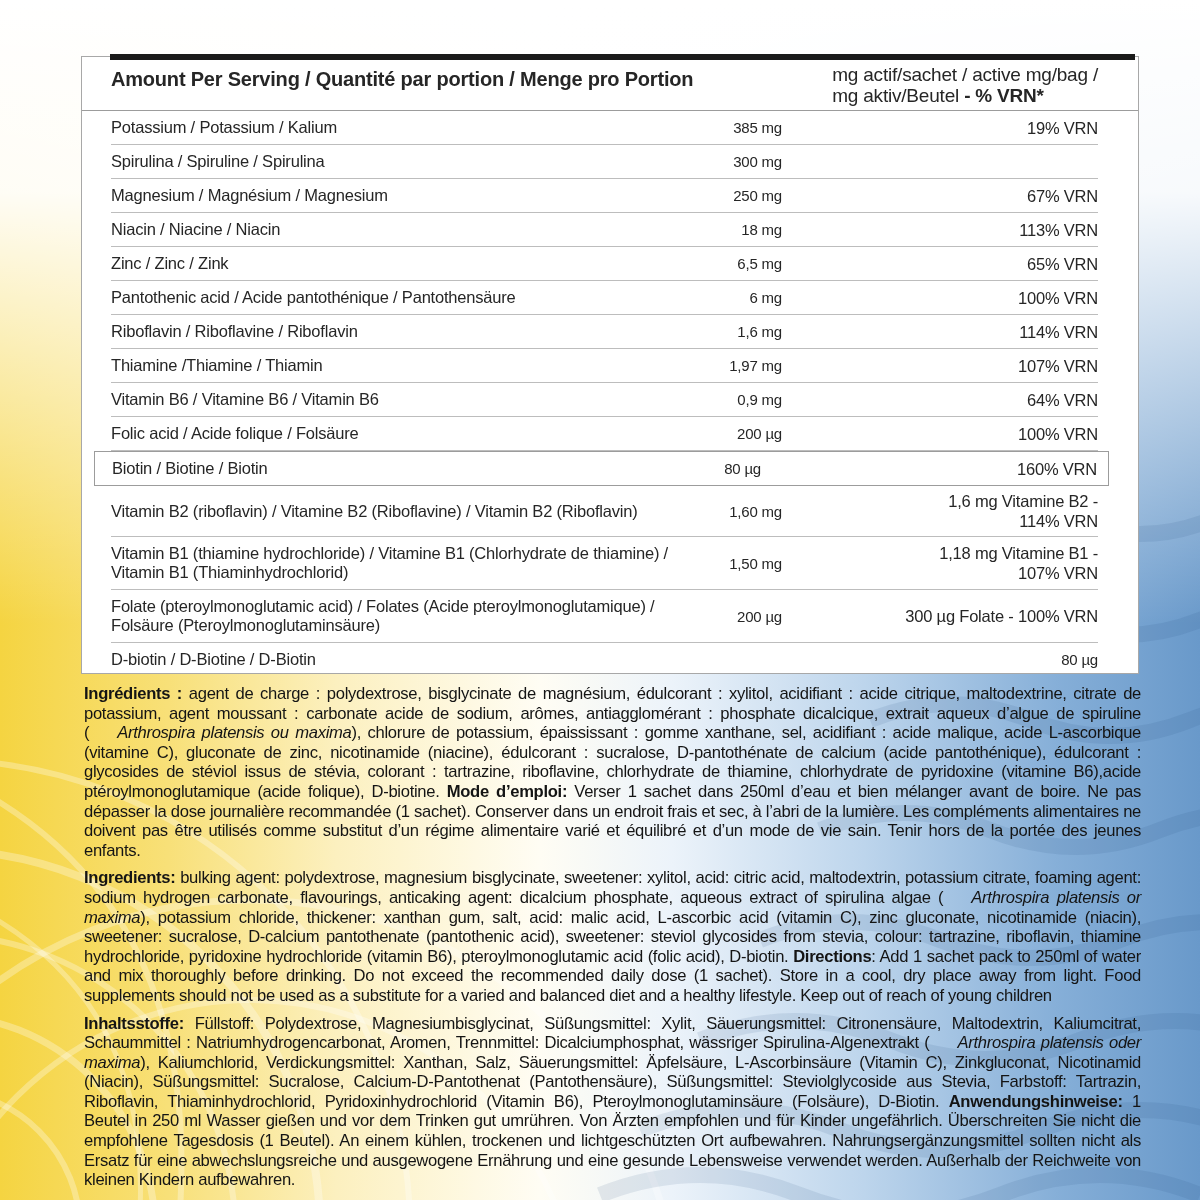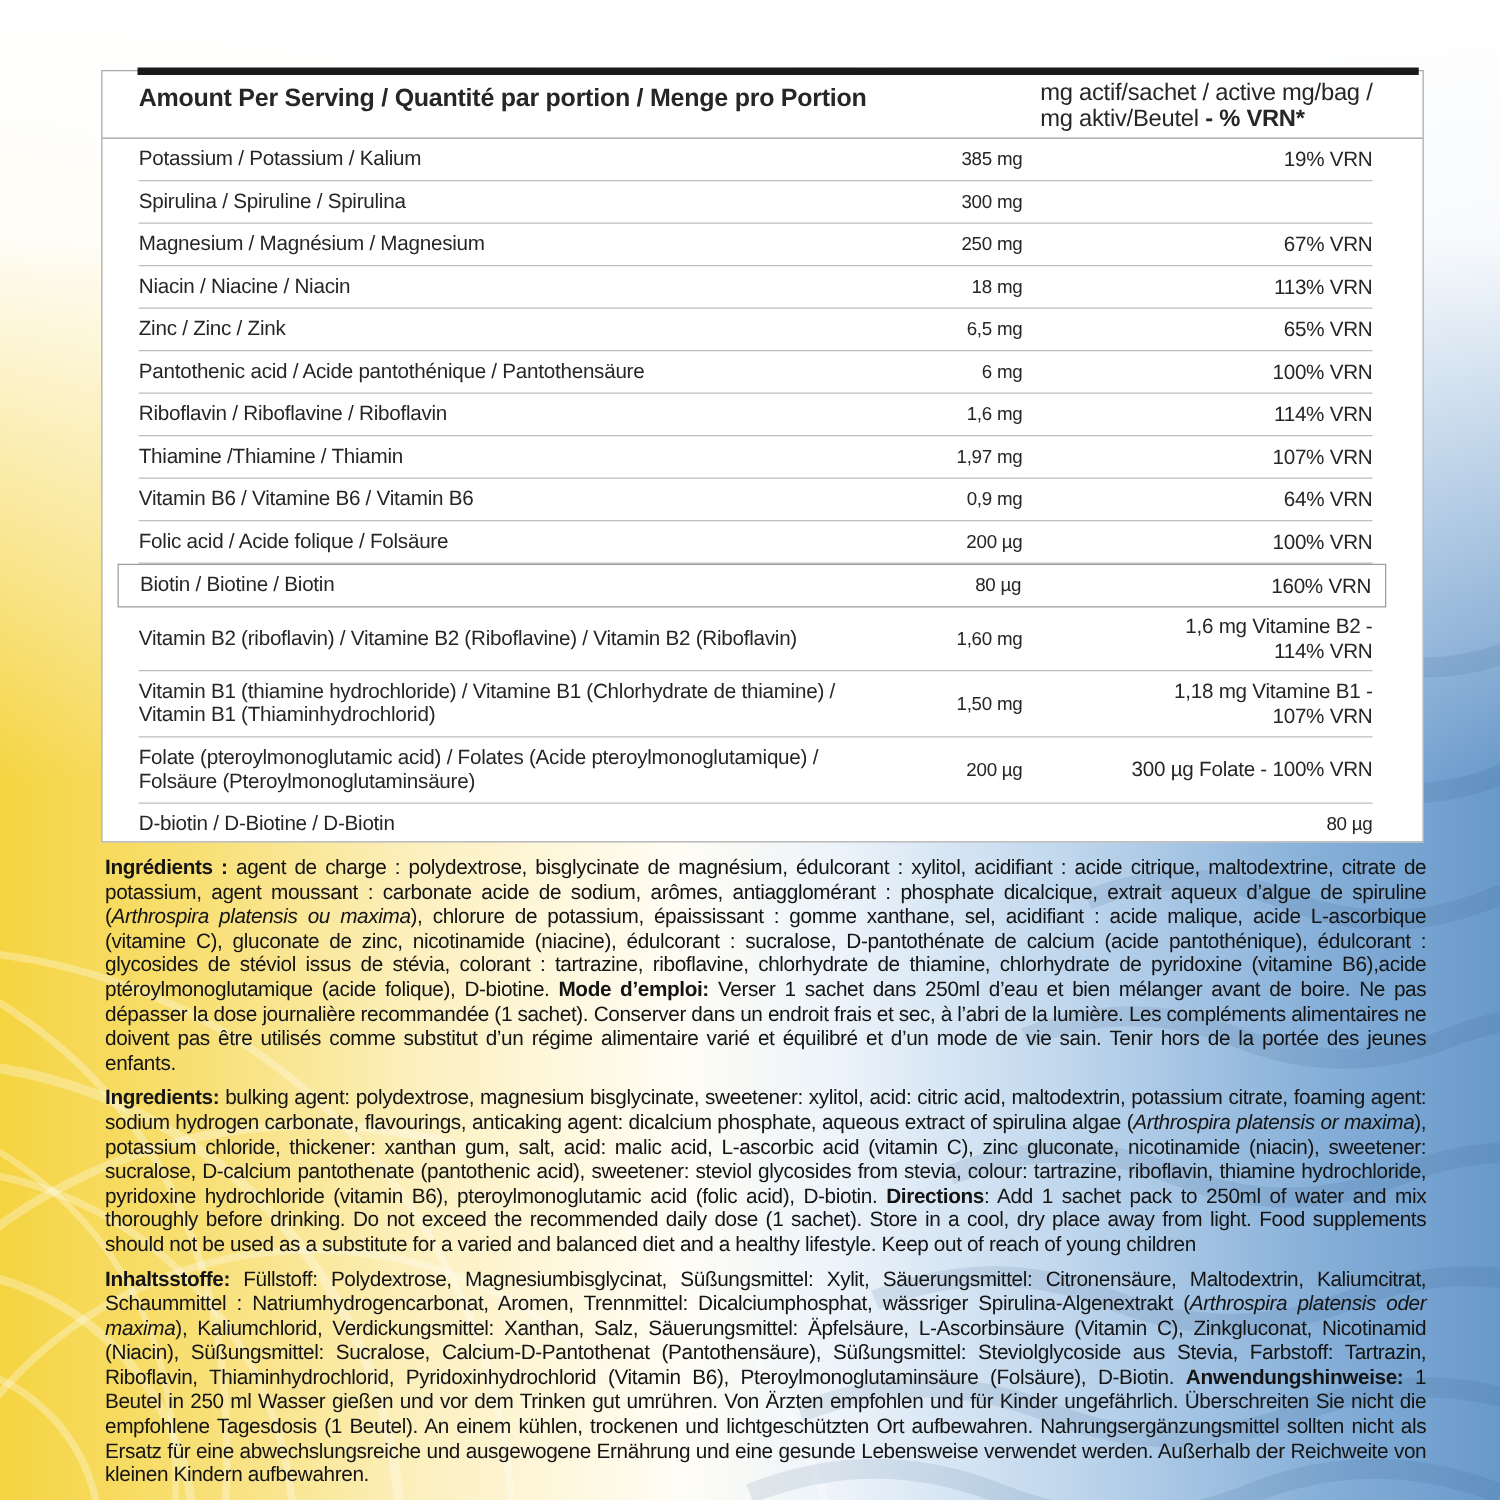--- a/index.html
+++ b/index.html
@@ -20,30 +20,30 @@
   .thead{display:flex;justify-content:space-between;align-items:flex-start;
     padding:7px 40px 4px 29px;border-bottom:1px solid #9c9c9c;}
   .th-left{font-weight:bold;font-size:20px;padding-top:4px;letter-spacing:-0.2px;}
   .th-right{text-align:left;font-size:19px;line-height:21px;letter-spacing:-0.2px;}
   .th-right .b{font-weight:bold;}
   .rows{padding:0 40px 0 29px;}
   .row{display:flex;align-items:center;border-bottom:1px solid #bdbdbd;padding:5px 0;}
   .row:last-child{border-bottom:none;}
   .row .name{flex:1;font-size:16.5px;white-space:pre-line;padding:2px 0;letter-spacing:-0.2px;}
   .row .amount{width:85px;text-align:right;font-size:15px;letter-spacing:-0.2px;}
-  .row .vrn{width:280px;text-align:right;font-size:16.5px;white-space:pre-line;letter-spacing:-0.2px;line-height:20px;}
-  .row.boxed{border:1px solid #9c9c9c;margin-left:-17px;padding-left:17px;margin-right:-11px;padding-right:11px;}
+  .row .vrn{width:280px;text-align:right;font-size:16.5px;white-space:pre-line;letter-spacing:-0.2px;line-height:20px;margin-left:36px;}
+  .row.boxed{border:1px solid #9c9c9c;margin-left:-17px;padding-left:17px;margin-right:-11px;padding-right:11px;gap:20px;}
   .paragraphs{
     position:absolute;left:84px;top:684px;width:1057px;
     font-size:16.6px;line-height:19.6px;text-align:justify;
     color:#141414;letter-spacing:-0.3px;
   }
   .paragraphs p{margin:0 0 8px 0;}
   .paragraphs strong{font-weight:bold;}
-  .paragraphs em{font-style:italic;}
+  .paragraphs em{font-style:italic;margin-left:28px;}
 </style>
 </head>
 <body>
 
 <div class="canvas">
 
   <svg class="bg-decor" viewBox="0 0 1200 1200" xmlns="http://www.w3.org/2000/svg">
 
     <g stroke="rgba(255,255,255,0.30)" fill="none">
       <circle cx="-60" cy="1230" r="140" stroke-width="6"></circle>

